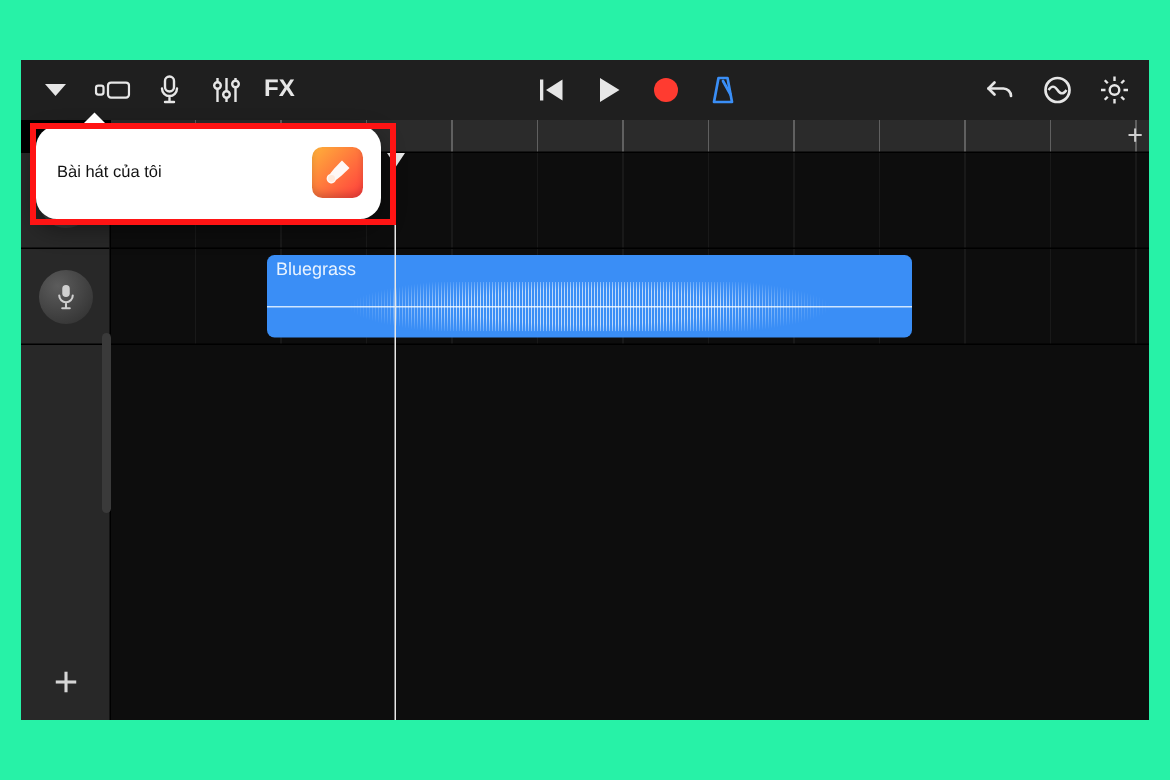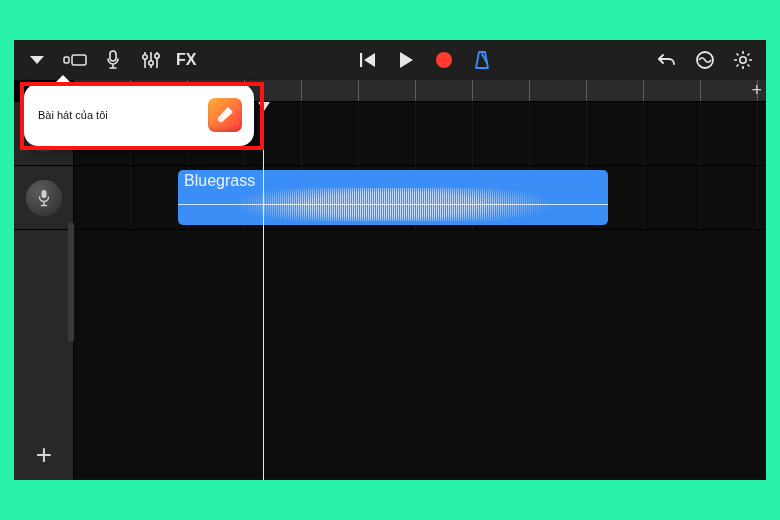--- a/index.html
+++ b/index.html
@@ -122,21 +122,21 @@
   }
   .region {
     position: absolute;
     top: 4px; bottom: 4px;
     background: #3a8ef6;
     border-radius: 5px;
     overflow: hidden;
   }
   .region-label {
     position: absolute; top: 2px; left: 6px;
-    font-size: 16px; color: #e9f3ff;
+    font-size: 12px; color: #e9f3ff;
   }
   .region-wave {
     position: absolute; left: 0; right: 0; top: 18px; bottom: 4px;
     background:
       linear-gradient(#cfe6ff, #cfe6ff) left 50% / 100% 1px no-repeat;
   }
   .region-wave::after {
     content: "";
     position: absolute; inset: 0;
     background: repeating-linear-gradient(to right,

